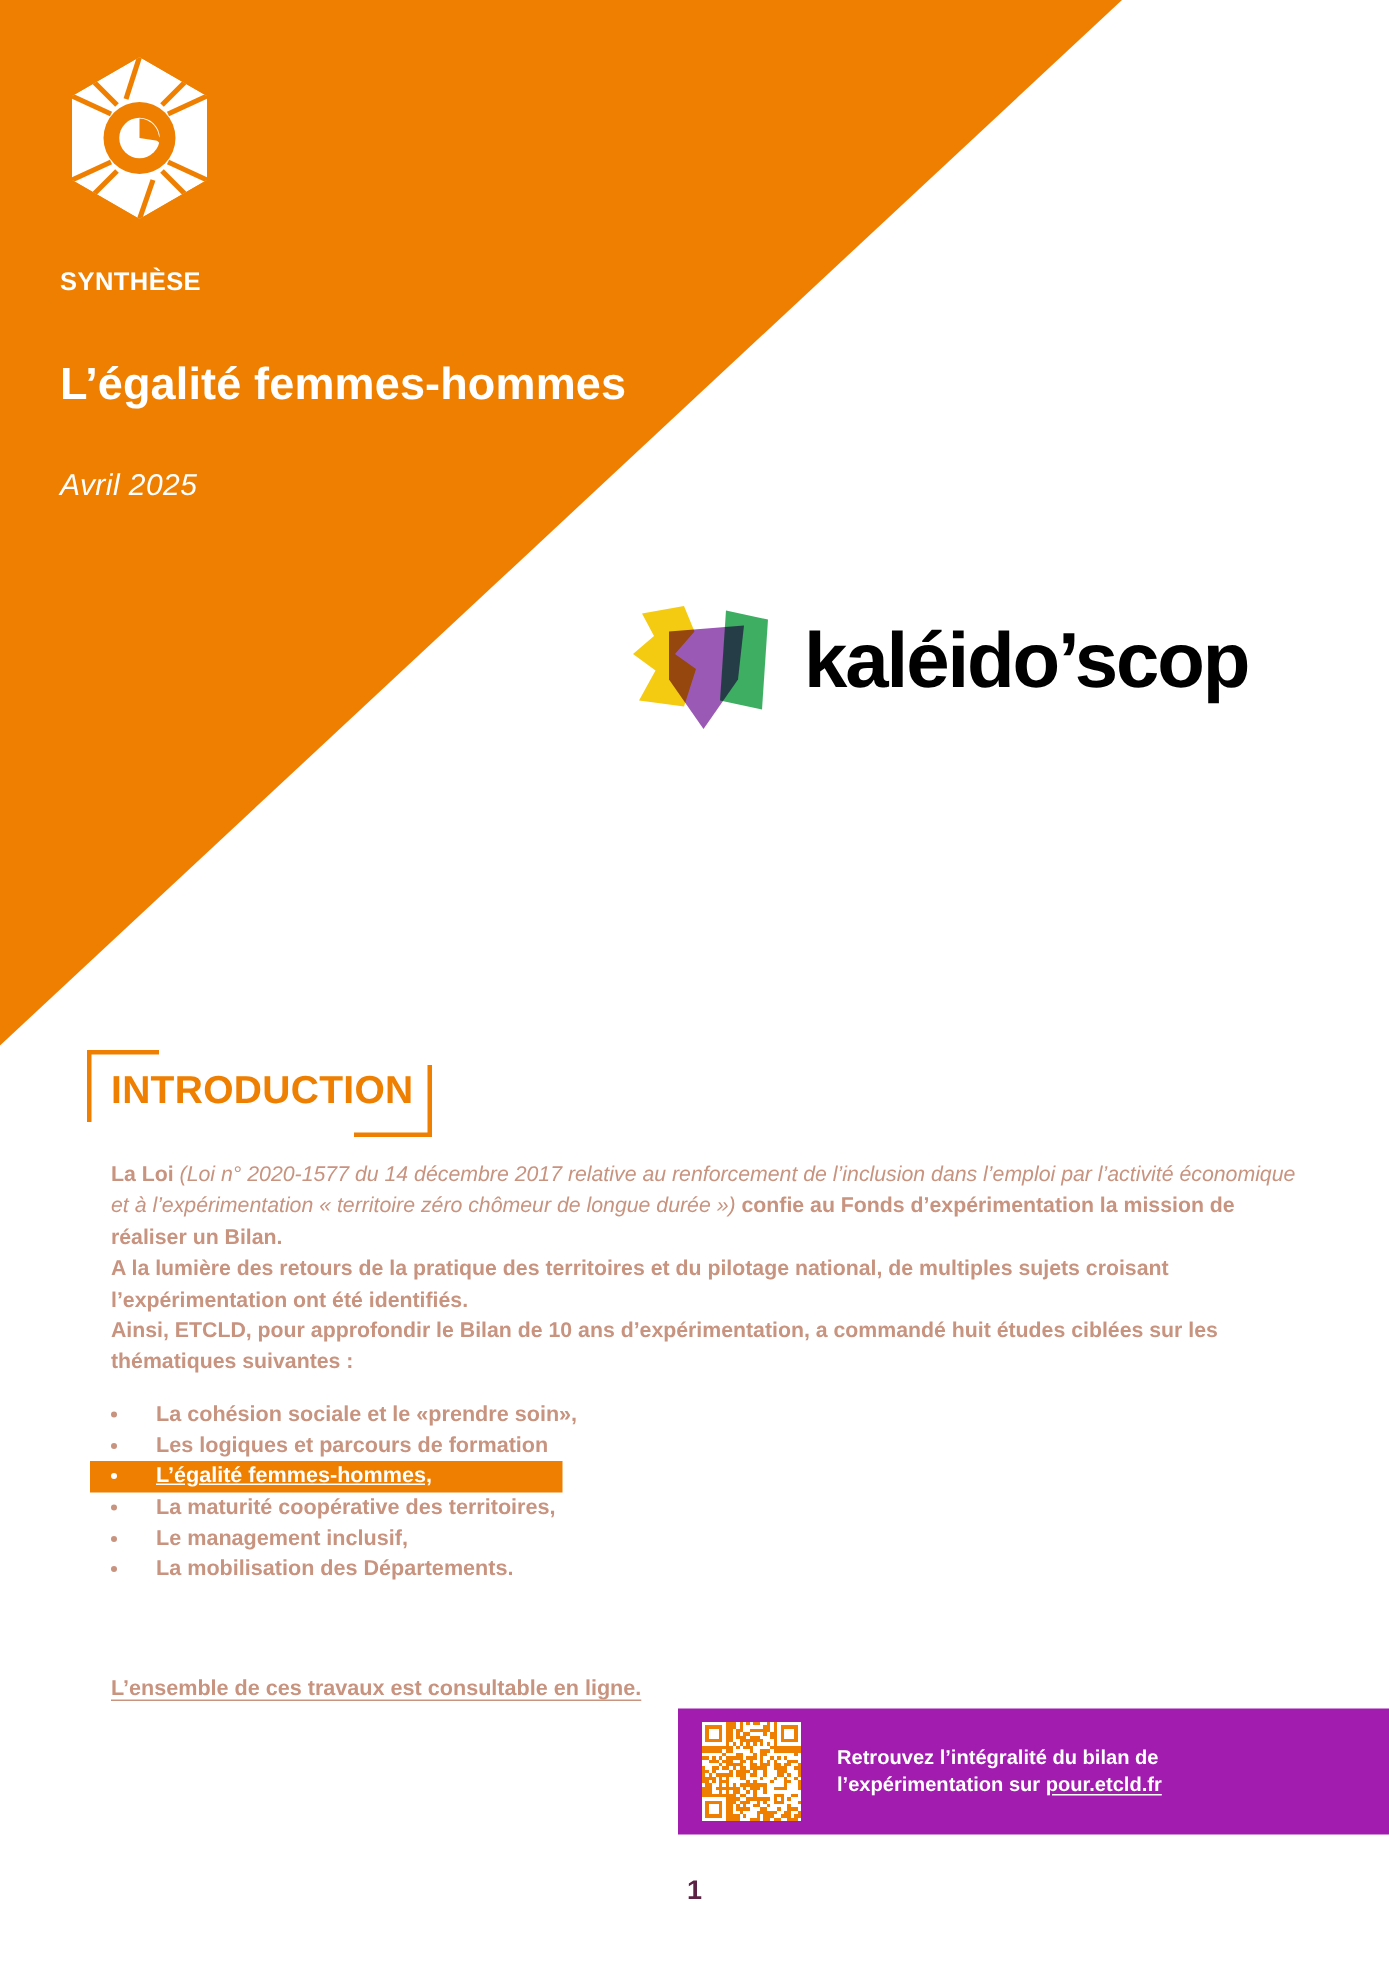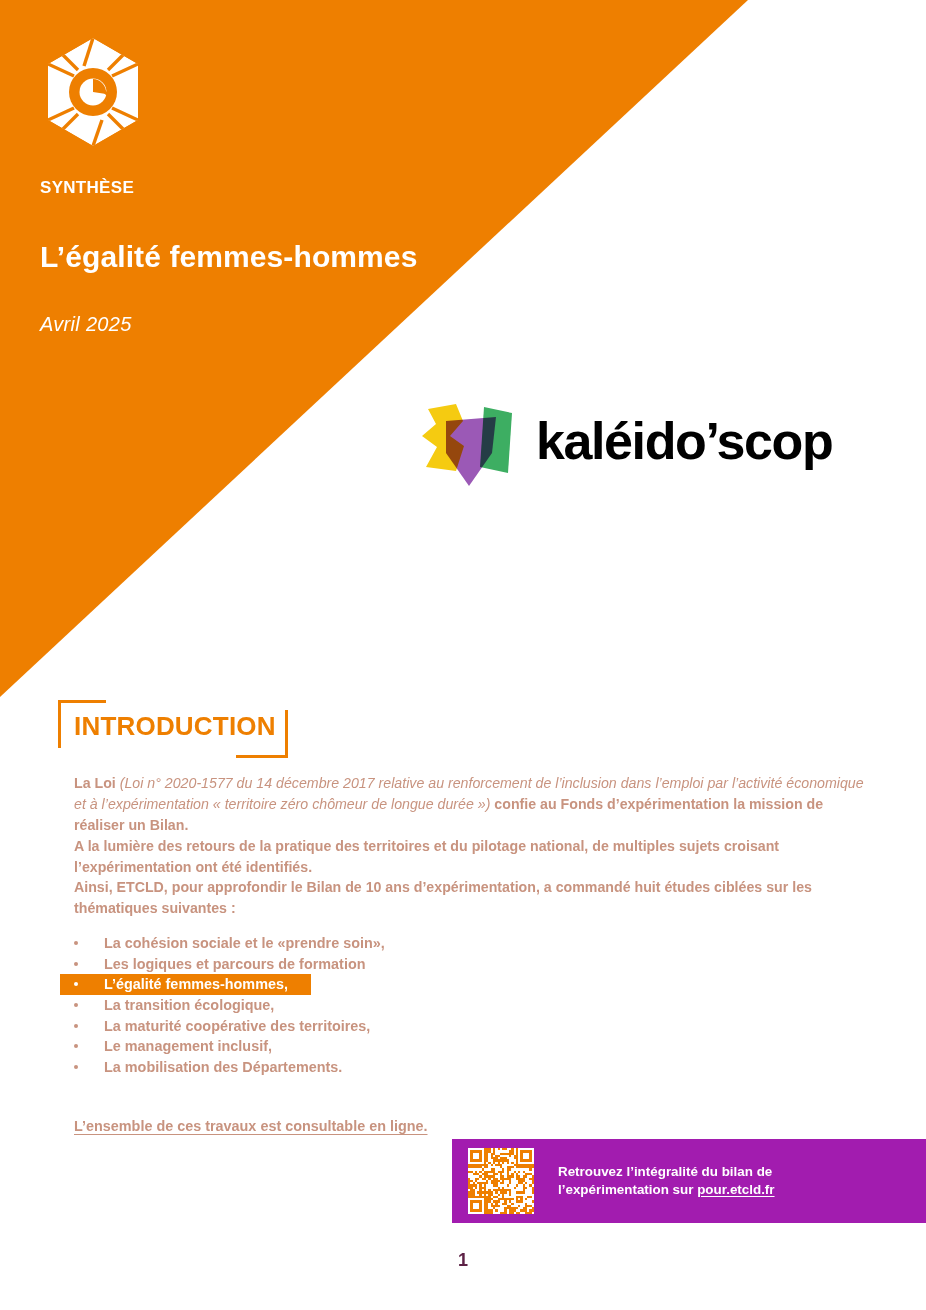--- a/index.html
+++ b/index.html
@@ -161,21 +161,22 @@
     left: 14px; top: 50%;
     transform: translateY(-50%);
     width: 4px; height: 4px;
     background: currentColor;
     border-radius: 50%;
   }
   .topic-item .topic-label { padding-left: 30px; }
   .topic-item.is-highlighted {
     background: #EE7F00;
     color: #ffffff;
-    width: 251px;
+    width: 315px;
+    text-decoration: underline;
   }
 
   
   .online-link {
     position: absolute;
     left: 74px; top: 1118px;
     z-index: 5;
     color: #C8937F;
     font-size: 14.4px;
     font-weight: bold;
@@ -291,24 +292,20 @@
         <span class="bullet-dot"></span>
         <span class="topic-label">La cohésion sociale et le «prendre soin»,</span>
       </li>
       <li class="topic-item">
         <span class="bullet-dot"></span>
         <span class="topic-label">Les logiques et parcours de formation</span>
       </li>
       <li class="topic-item is-highlighted">
         <span class="bullet-dot"></span>
         <span class="topic-label">L’égalité femmes-hommes,</span>
-      </li>
-      <li class="topic-item">
-        <span class="bullet-dot"></span>
-        <span class="topic-label">La transition écologique,</span>
       </li>
       <li class="topic-item">
         <span class="bullet-dot"></span>
         <span class="topic-label">La maturité coopérative des territoires,</span>
       </li>
       <li class="topic-item">
         <span class="bullet-dot"></span>
         <span class="topic-label">Le management inclusif,</span>
       </li>
       <li class="topic-item">

